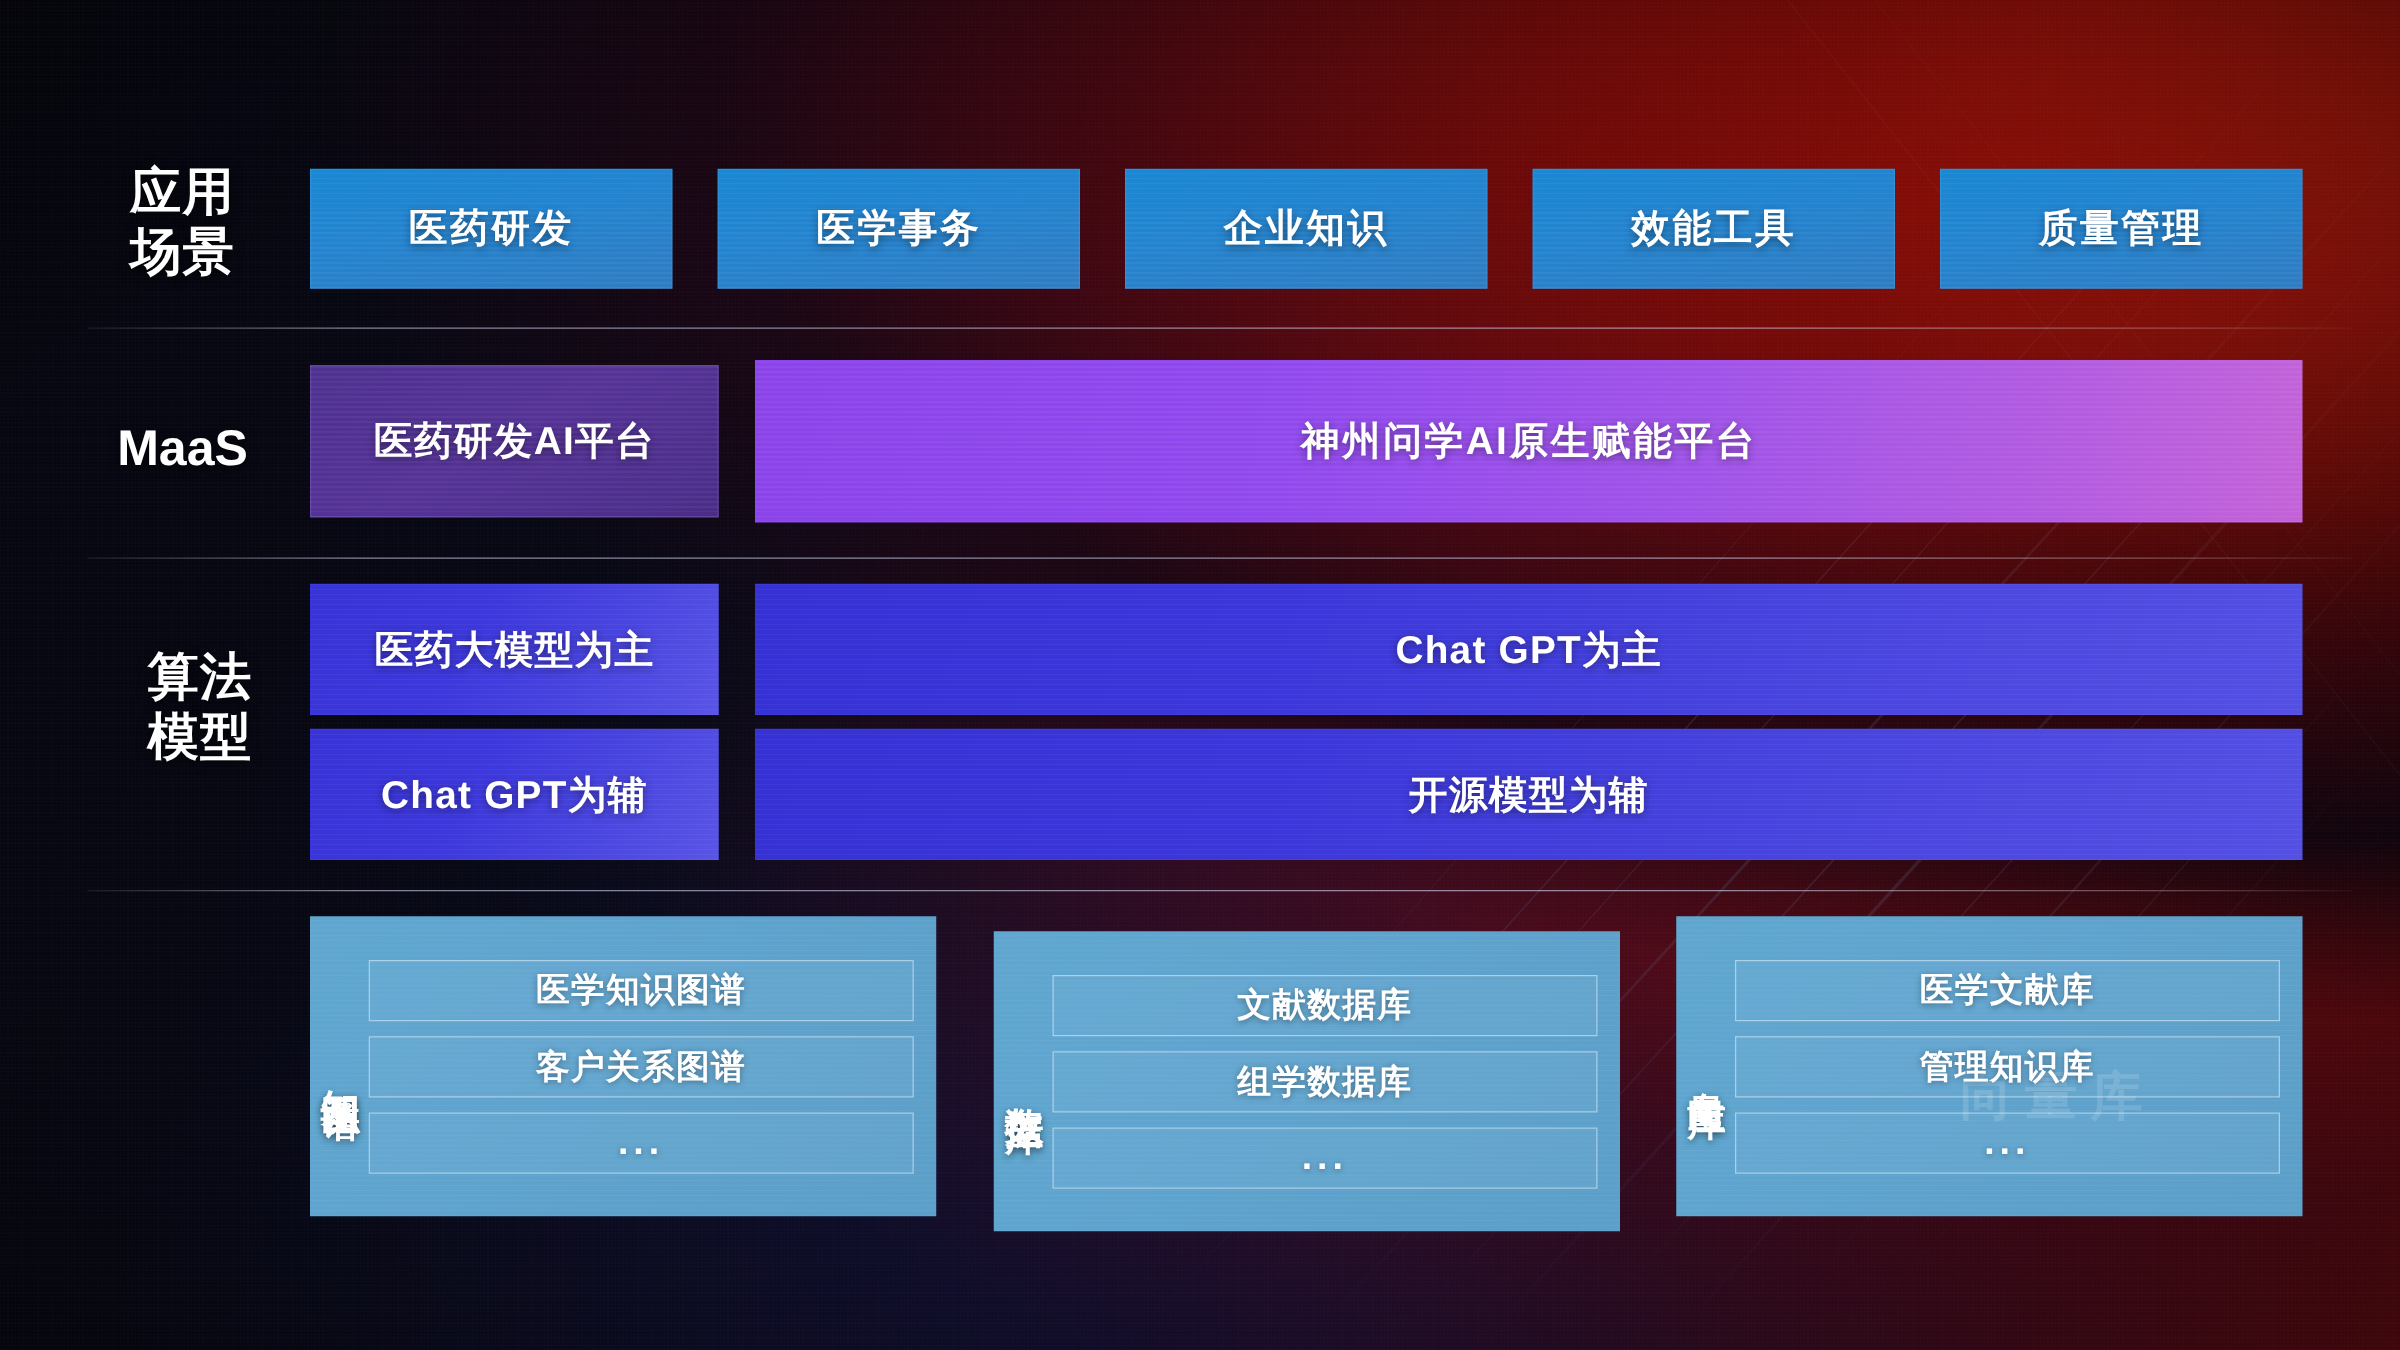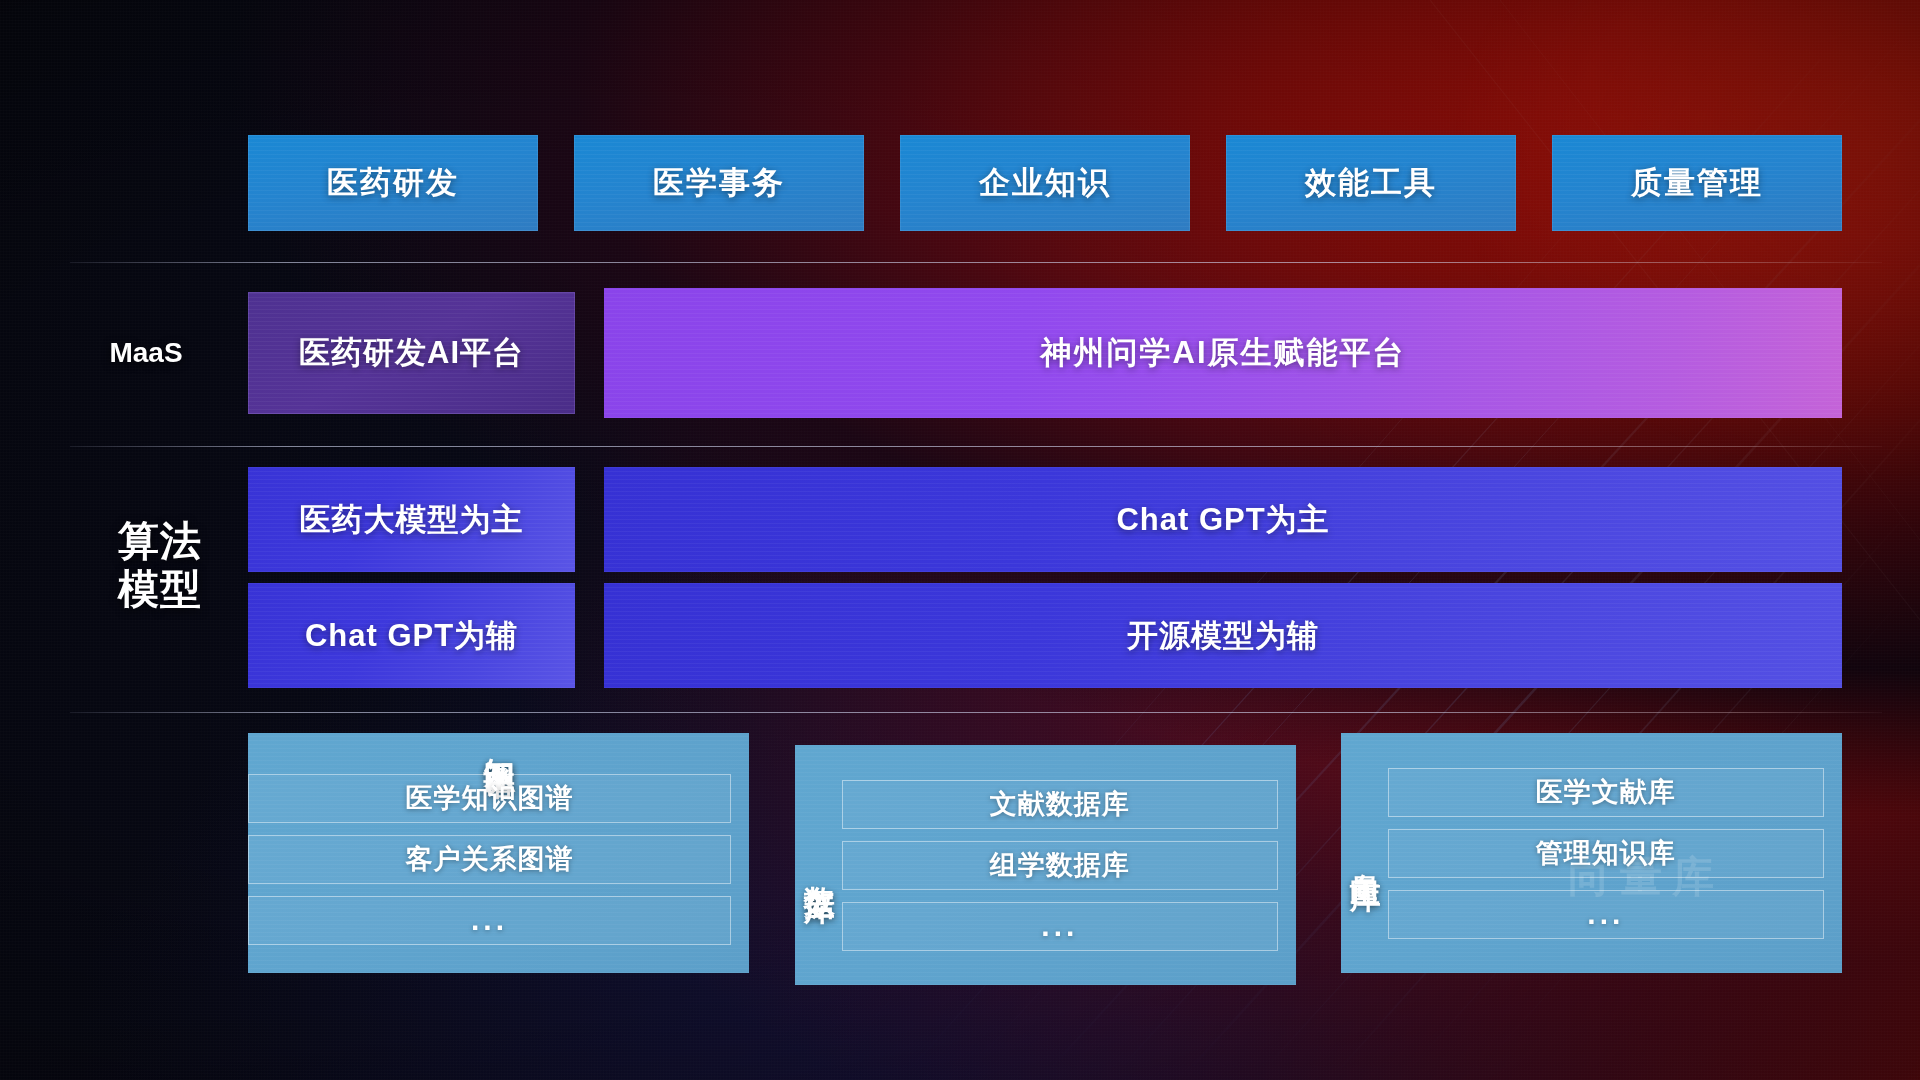--- a/index.html
+++ b/index.html
@@ -38,21 +38,21 @@
   .row-label{
     position:absolute;
     color:#ffffff;
     font-weight:bold;
     text-align:center;
     line-height:1.18;
     letter-spacing:1px;
     text-shadow:0 2px 9px rgba(0,0,0,.75);
   }
   .row-label.cjk{font-size:41px;}
-  .row-label.latin{font-size:28px;letter-spacing:0px;}
+  .row-label.latin{font-size:40px;letter-spacing:0px;}
 
   .divider{
     position:absolute;
     left:70px;right:38px;
     height:1px;
     background:linear-gradient(90deg, rgba(190,195,225,.10) 0%, rgba(205,210,235,.62) 12%, rgba(210,215,240,.62) 72%, rgba(200,170,175,.40) 92%, rgba(200,170,175,.05) 100%);
   }
 
   
   .tile{
@@ -175,20 +175,24 @@
       <path d="M1430 0 L1920 620" stroke-width="1.1"></path>
       <path d="M1500 0 L1920 540" stroke-width="0.8"></path>
     </g>
   </svg>
   <div class="bg-vignette"></div>
   <div class="bg-noise"></div>
 </div>
 
 <div id="sheet">
 
+  <div class="row-label cjk" style="left:70px;top:129px;width:152px;">
+    <div>应用</div>
+    <div>场景</div>
+  </div>
 
   <div class="tile tile-app" style="left:248px;top:135px;width:290px;height:96px;">
     <span>医药研发</span>
   </div>
   <div class="tile tile-app" style="left:574px;top:135px;width:290px;height:96px;">
     <span>医学事务</span>
   </div>
   <div class="tile tile-app" style="left:900px;top:135px;width:290px;height:96px;">
     <span>企业知识</span>
   </div>
@@ -229,21 +233,21 @@
   <div class="tile tile-algo" style="left:248px;top:583px;width:327px;height:105px;">
     <span>Chat GPT为辅</span>
   </div>
   <div class="tile tile-algo-wide" style="left:604px;top:583px;width:1238px;height:105px;">
     <span>开源模型为辅</span>
   </div>
 
   <div class="divider" style="top:712px;"></div>
 
 
-  <div class="kgroup" style="left:248px;top:733px;width:501px;height:240px;flex-direction:column;">
+  <div class="kgroup" style="left:248px;top:733px;width:501px;height:240px;">
     <div class="kgroup-title">知识图谱</div>
     <div class="kgroup-items">
       <div class="kitem">
         <span>医学知识图谱</span>
       </div>
       <div class="kitem">
         <span>客户关系图谱</span>
       </div>
       <div class="kitem ellipsis">
         <span>...</span>

